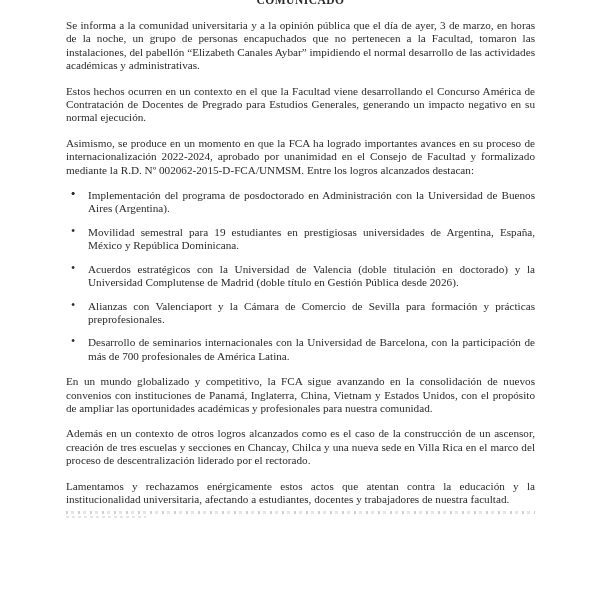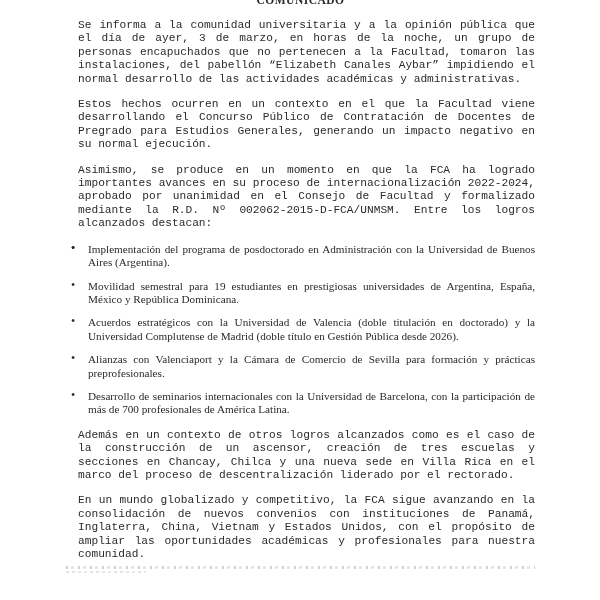--- a/index.html
+++ b/index.html
@@ -23,22 +23,21 @@
   }
   .doc-title {
     font-size: 11.5px;
     font-weight: bold;
     text-align: center;
     letter-spacing: 0.5px;
     margin: 0;
     line-height: 14px;
   }
   .para {
-    margin: 12px 0 0 12px;
-    font-family: Liberation Mono, monospace;
+    margin: 12px 0 0 0;
   }
   .bullets {
     list-style: none;
     margin: 12px 0 0 0;
     padding: 0;
   }
   .bullet-item {
     position: relative;
     padding-left: 22px;
     margin: 0 0 10px 0;
@@ -69,21 +68,21 @@
   }
 </style>
 </head>
 <body>
 
 <div class="page">
 
   <h1 class="doc-title">COMUNICADO</h1>
 
   <p class="para">Se informa a la comunidad universitaria y a la opinión pública que el día de ayer, 3 de marzo, en horas de la noche, un grupo de personas encapuchados que no pertenecen a la Facultad, tomaron las instalaciones, del pabellón “Elizabeth Canales Aybar” impidiendo el normal desarrollo de las actividades académicas y administrativas.</p>
-  <p class="para">Estos hechos ocurren en un contexto en el que la Facultad viene desarrollando el Concurso Público de Contratación de Docentes de Pregrado para Estudios Generales, generando un impacto negativo en su normal ejecución.</p>
+  <p class="para">Estos hechos ocurren en un contexto en el que la Facultad viene desarrollando el Concurso América de Contratación de Docentes de Pregrado para Estudios Generales, generando un impacto negativo en su normal ejecución.</p>
   <p class="para">Asimismo, se produce en un momento en que la FCA ha logrado importantes avances en su proceso de internacionalización 2022-2024, aprobado por unanimidad en el Consejo de Facultad y formalizado mediante la R.D. Nº 002062-2015-D-FCA/UNMSM. Entre los logros alcanzados destacan:</p>
 
   <ul class="bullets">
     <li class="bullet-item">
       <span class="bullet-marker">•</span>
     </li>
     <li class="bullet-item">
       <span class="bullet-marker">•</span>
       <span>Implementación del programa de posdoctorado en Administración con la Universidad de Buenos Aires (Argentina).</span>
     </li>
@@ -98,19 +97,20 @@
     <li class="bullet-item">
       <span class="bullet-marker">•</span>
       <span>Alianzas con Valenciaport y la Cámara de Comercio de Sevilla para formación y prácticas preprofesionales.</span>
     </li>
     <li class="bullet-item">
       <span class="bullet-marker">•</span>
       <span>Desarrollo de seminarios internacionales con la Universidad de Barcelona, con la participación de más de 700 profesionales de América Latina.</span>
     </li>
   </ul>
 
+  <p class="para">En un mundo globalizado y competitivo, la FCA sigue avanzando en la consolidación de nuevos convenios con instituciones de Panamá, Inglaterra, China, Vietnam y Estados Unidos, con el propósito de ampliar las oportunidades académicas y profesionales para nuestra comunidad.</p>
   <p class="para">Además en un contexto de otros logros alcanzados como es el caso de la construcción de un ascensor, creación de tres escuelas y secciones en Chancay, Chilca y una nueva sede en Villa Rica en el marco del proceso de descentralización liderado por el rectorado.</p>
-  <p class="para">En un mundo globalizado y competitivo, la FCA sigue avanzando en la consolidación de nuevos convenios con instituciones de Panamá, Inglaterra, China, Vietnam y Estados Unidos, con el propósito de ampliar las oportunidades académicas y profesionales para nuestra comunidad.</p>
+  <p class="para">Lamentamos y rechazamos enérgicamente estos actos que atentan contra la educación y la institucionalidad universitaria, afectando a estudiantes, docentes y trabajadores de nuestra facultad.</p>
 
   <div class="clipped-line-1"></div>
   <div class="clipped-line-2"></div>
 
 </div>
 
 </body></html>

